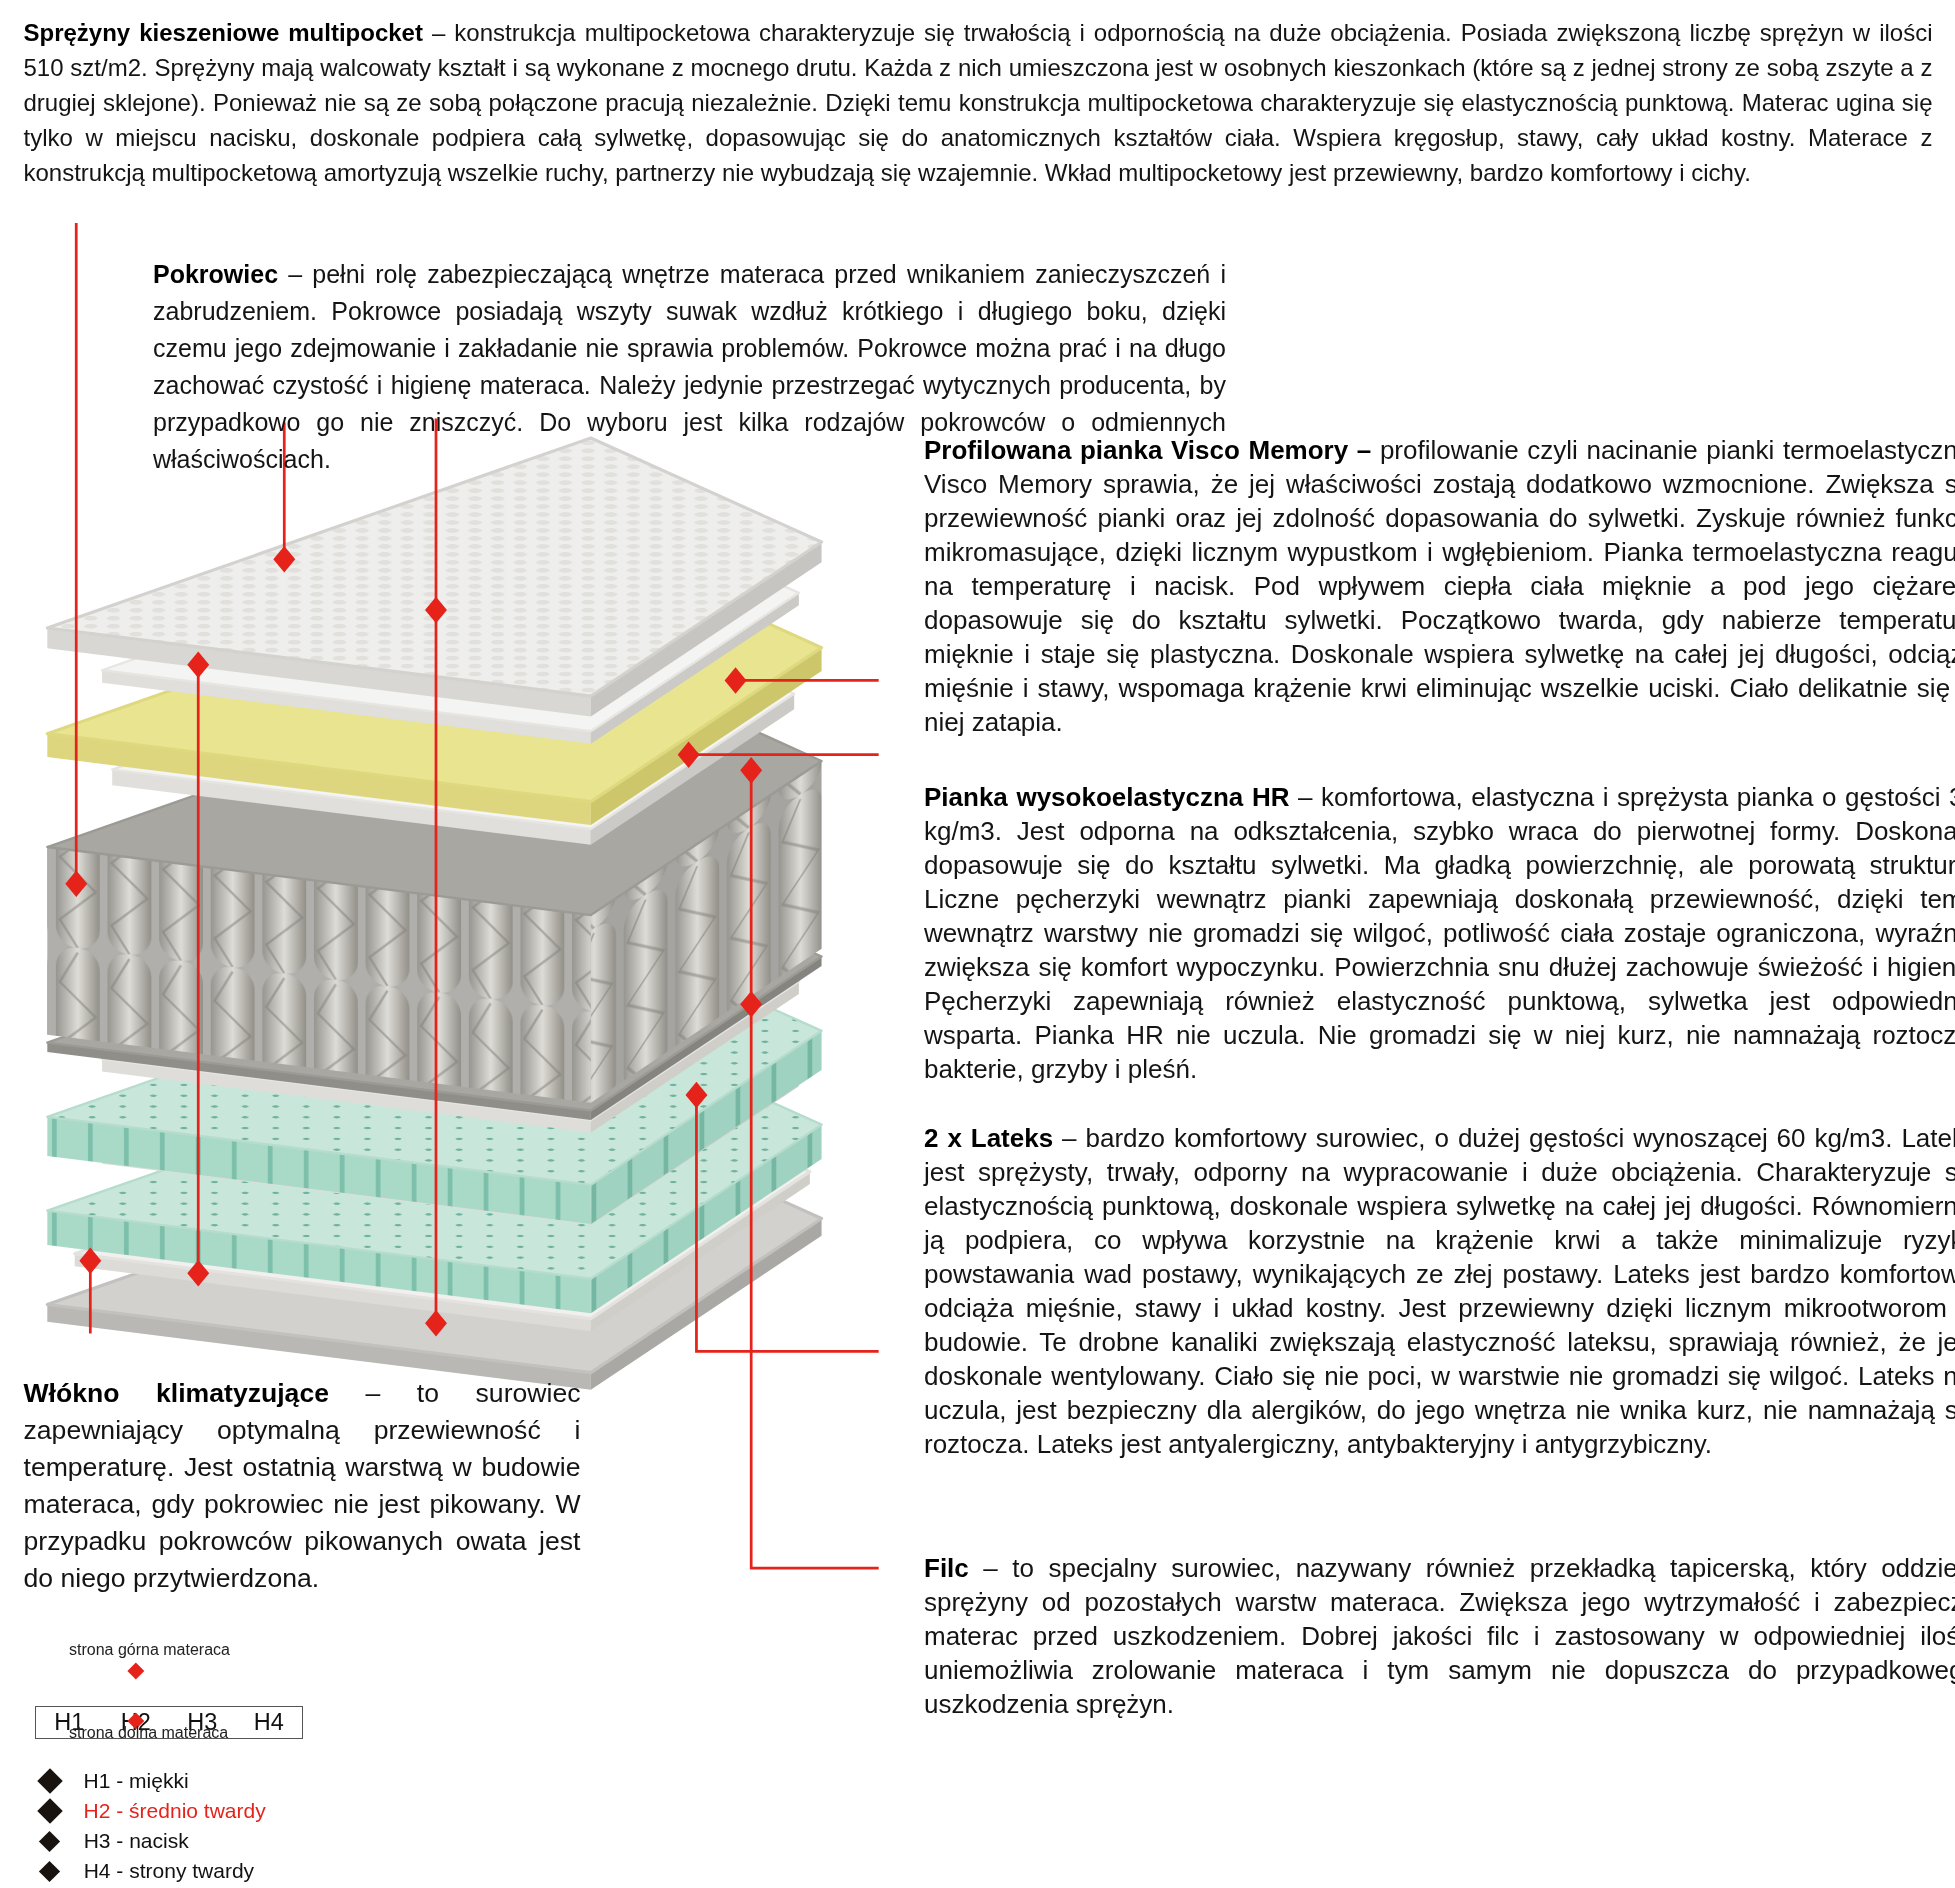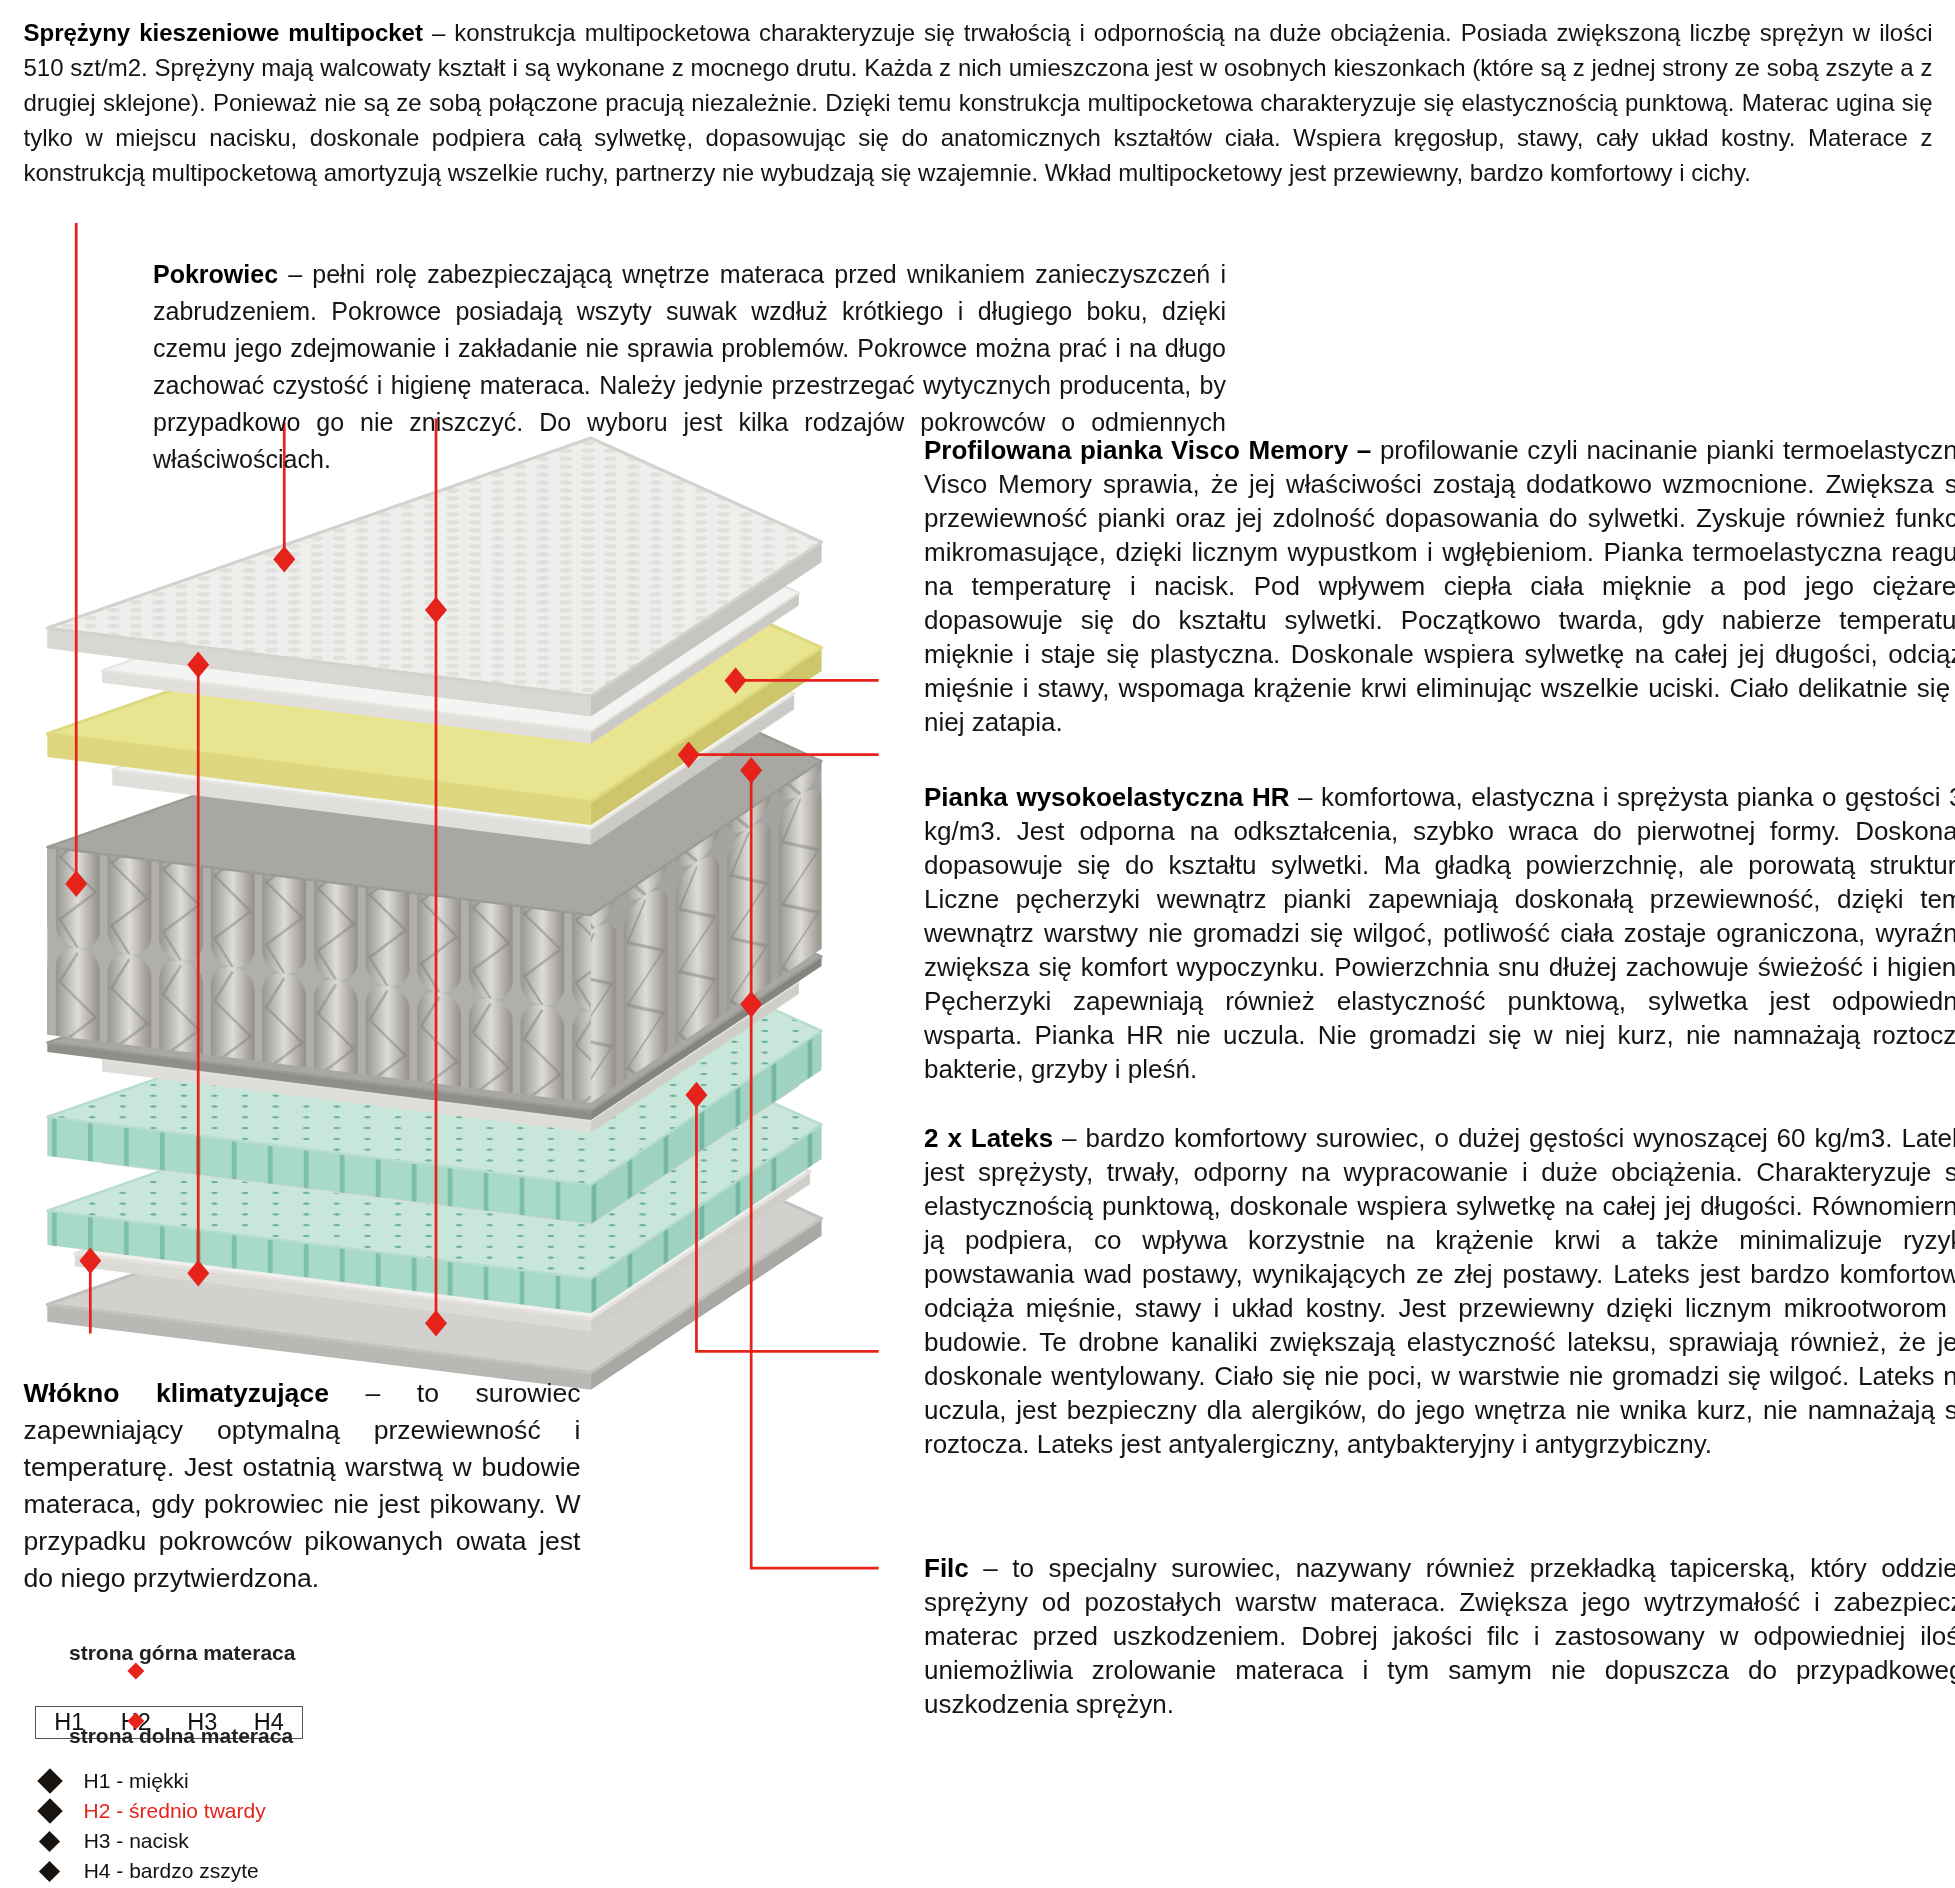--- a/index.html
+++ b/index.html
@@ -10,21 +10,21 @@
   .txt b{font-weight:bold;color:#000;}
   .para1{left:23.5px;top:3.1px;width:1909px;font-size:24px;line-height:35px;}
   .pokrowiec{left:153px;top:244px;width:1073px;font-size:25px;line-height:37px;}
   .rcol{left:924px;width:1054px;font-size:26px;line-height:34px;}
   .visco{top:421px;}
   .hr{top:768px;}
   .lateks{top:1109px;}
   .filc{top:1539px;}
   .wlokno{left:23.5px;top:1363px;width:557px;font-size:26.6px;line-height:37px;}
   
-  .hlabel{position:absolute;z-index:1;font-size:21px;color:#222;font-weight:bold;}
+  .hlabel{position:absolute;z-index:1;font-size:16px;color:#222;}
   .hlabel-top{left:69px;top:1641px;}
   .hlabel-bottom{left:69px;top:1724px;}
   .hbox{position:absolute;z-index:1;left:35px;top:1679px;width:266px;height:31px;
         border:1.6px solid #555;display:flex;background:#fff;margin-top:27px;}
   .hbox .cell{flex:1;display:flex;align-items:center;justify-content:center;
         font-size:23.5px;color:#111;}
   .rdiamond{position:absolute;z-index:1;width:11.7px;height:11.7px;background:#e5231b;
         transform:rotate(45deg);}
   .rd-top{left:130px;top:1665px;}
   .rd-bottom{left:130px;top:1715px;}
@@ -218,18 +218,18 @@
     <div class="lrow red">
       <span class="ldiamond"></span>
       <span class="ltext">H2 - średnio twardy</span>
     </div>
     <div class="lrow">
       <span class="ldiamond small"></span>
       <span class="ltext">H3 - nacisk</span>
     </div>
     <div class="lrow">
       <span class="ldiamond small"></span>
-      <span class="ltext">H4 - bardzo zszyte</span>
+      <span class="ltext">H4 - strony twardy</span>
     </div>
   </div>
 
 </div>
 
 
 </body></html>

